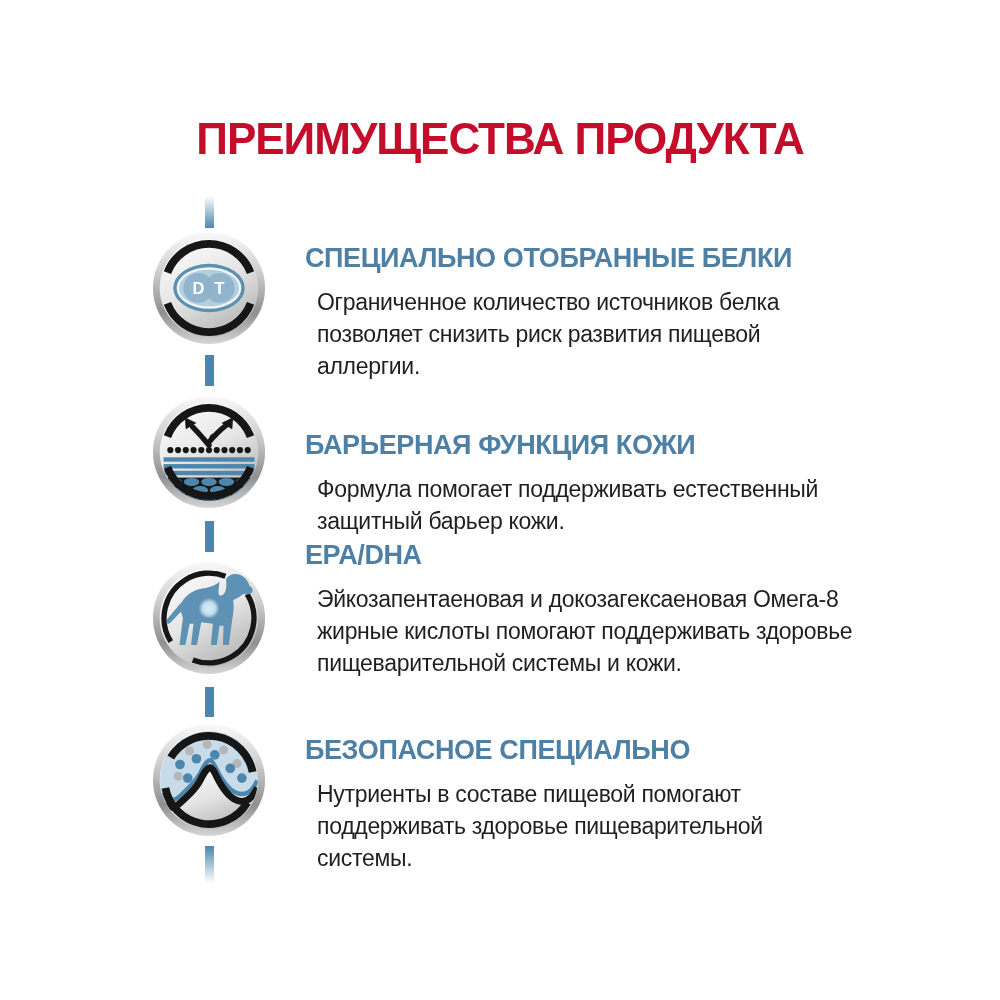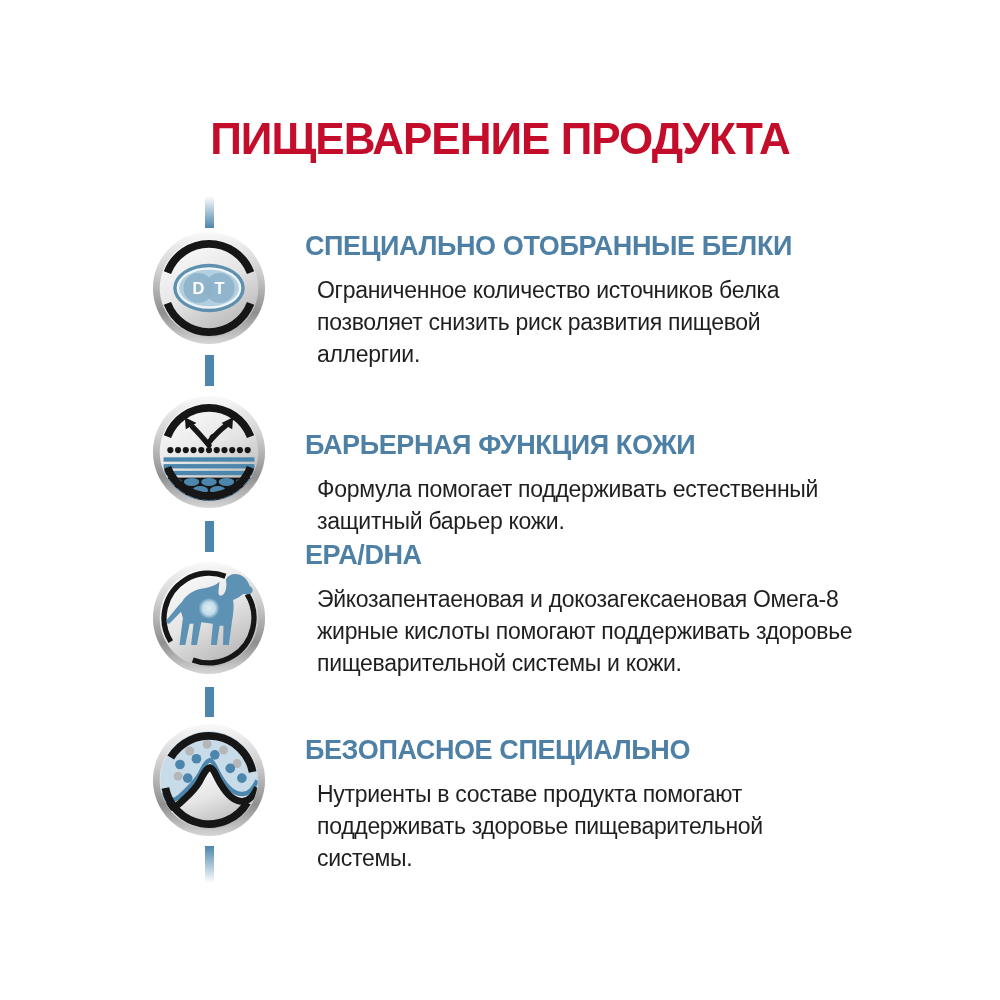--- a/index.html
+++ b/index.html
@@ -58,21 +58,21 @@
       </radialGradient>
       <clipPath id="clipInner">
           <circle r="50.5" cx="0" cy="0"></circle>
         </clipPath>
       <clipPath id="clipInner2">
           <circle r="50.5" cx="0" cy="0"></circle>
         </clipPath>
     </defs>
   </svg>
 
-  <h1 class="page-title">ПИЩЕВАРЕНИЕ ПРОДУКТА</h1>
+  <h1 class="page-title">ПРЕИМУЩЕСТВА ПРОДУКТА</h1>
 
   <div class="dash dash-fade-top" style="top:196px;height:32px;"></div>
   <div class="dash" style="top:355px;height:31px;"></div>
   <div class="dash" style="top:521px;height:31px;"></div>
   <div class="dash" style="top:687px;height:30px;"></div>
   <div class="dash dash-fade-bottom" style="top:846px;height:37px;"></div>
 
   <div class="icon-wrap" style="top:230px;">
     <svg viewBox="-60 -60 120 120">
       <circle r="58" fill="url(#gradRing)"></circle>
@@ -210,21 +210,21 @@
           C -6 -6 -3 -12 1 -13 C 5 -12 7 -4 12 4
           C 18 14 26 22 34 22 C 42 22 46 16 50 8"></path>
       </g>
       <g transform="rotate(10)">
         <path class="ic-ks" stroke-width="8" d="M -43 -16 A 46 46 0 0 1 43 -16"></path>
         <path class="ic-ks" stroke-width="8" d="M 43 16 A 46 46 0 0 1 -43 16"></path>
       </g>
     </svg>
   </div>
 
-  <section class="benefit-text" style="top:231px;">
+  <section class="benefit-text" style="top:243px;">
     <h2 class="benefit-heading">СПЕЦИАЛЬНО ОТОБРАННЫЕ БЕЛКИ</h2>
     <p class="benefit-body">Ограниченное количество источников белка
 позволяет снизить риск развития пищевой
 аллергии.</p>
   </section>
 
   <section class="benefit-text" style="top:430px;">
     <h2 class="benefit-heading">БАРЬЕРНАЯ ФУНКЦИЯ КОЖИ</h2>
     <p class="benefit-body">Формула помогает поддерживать естественный
 защитный барьер кожи.</p>
@@ -232,18 +232,18 @@
 
   <section class="benefit-text" style="top:540px;">
     <h2 class="benefit-heading">EPA/DHA</h2>
     <p class="benefit-body">Эйкозапентаеновая и докозагексаеновая Омега-8
 жирные кислоты помогают поддерживать здоровье
 пищеварительной системы и кожи.</p>
   </section>
 
   <section class="benefit-text" style="top:735px;">
     <h2 class="benefit-heading">БЕЗОПАСНОЕ СПЕЦИАЛЬНО</h2>
-    <p class="benefit-body">Нутриенты в составе продукта помогают
+    <p class="benefit-body">Нутриенты в составе пищевой помогают
 поддерживать здоровье пищеварительной
 системы.</p>
   </section>
 
 </div>
 
 </body></html>

